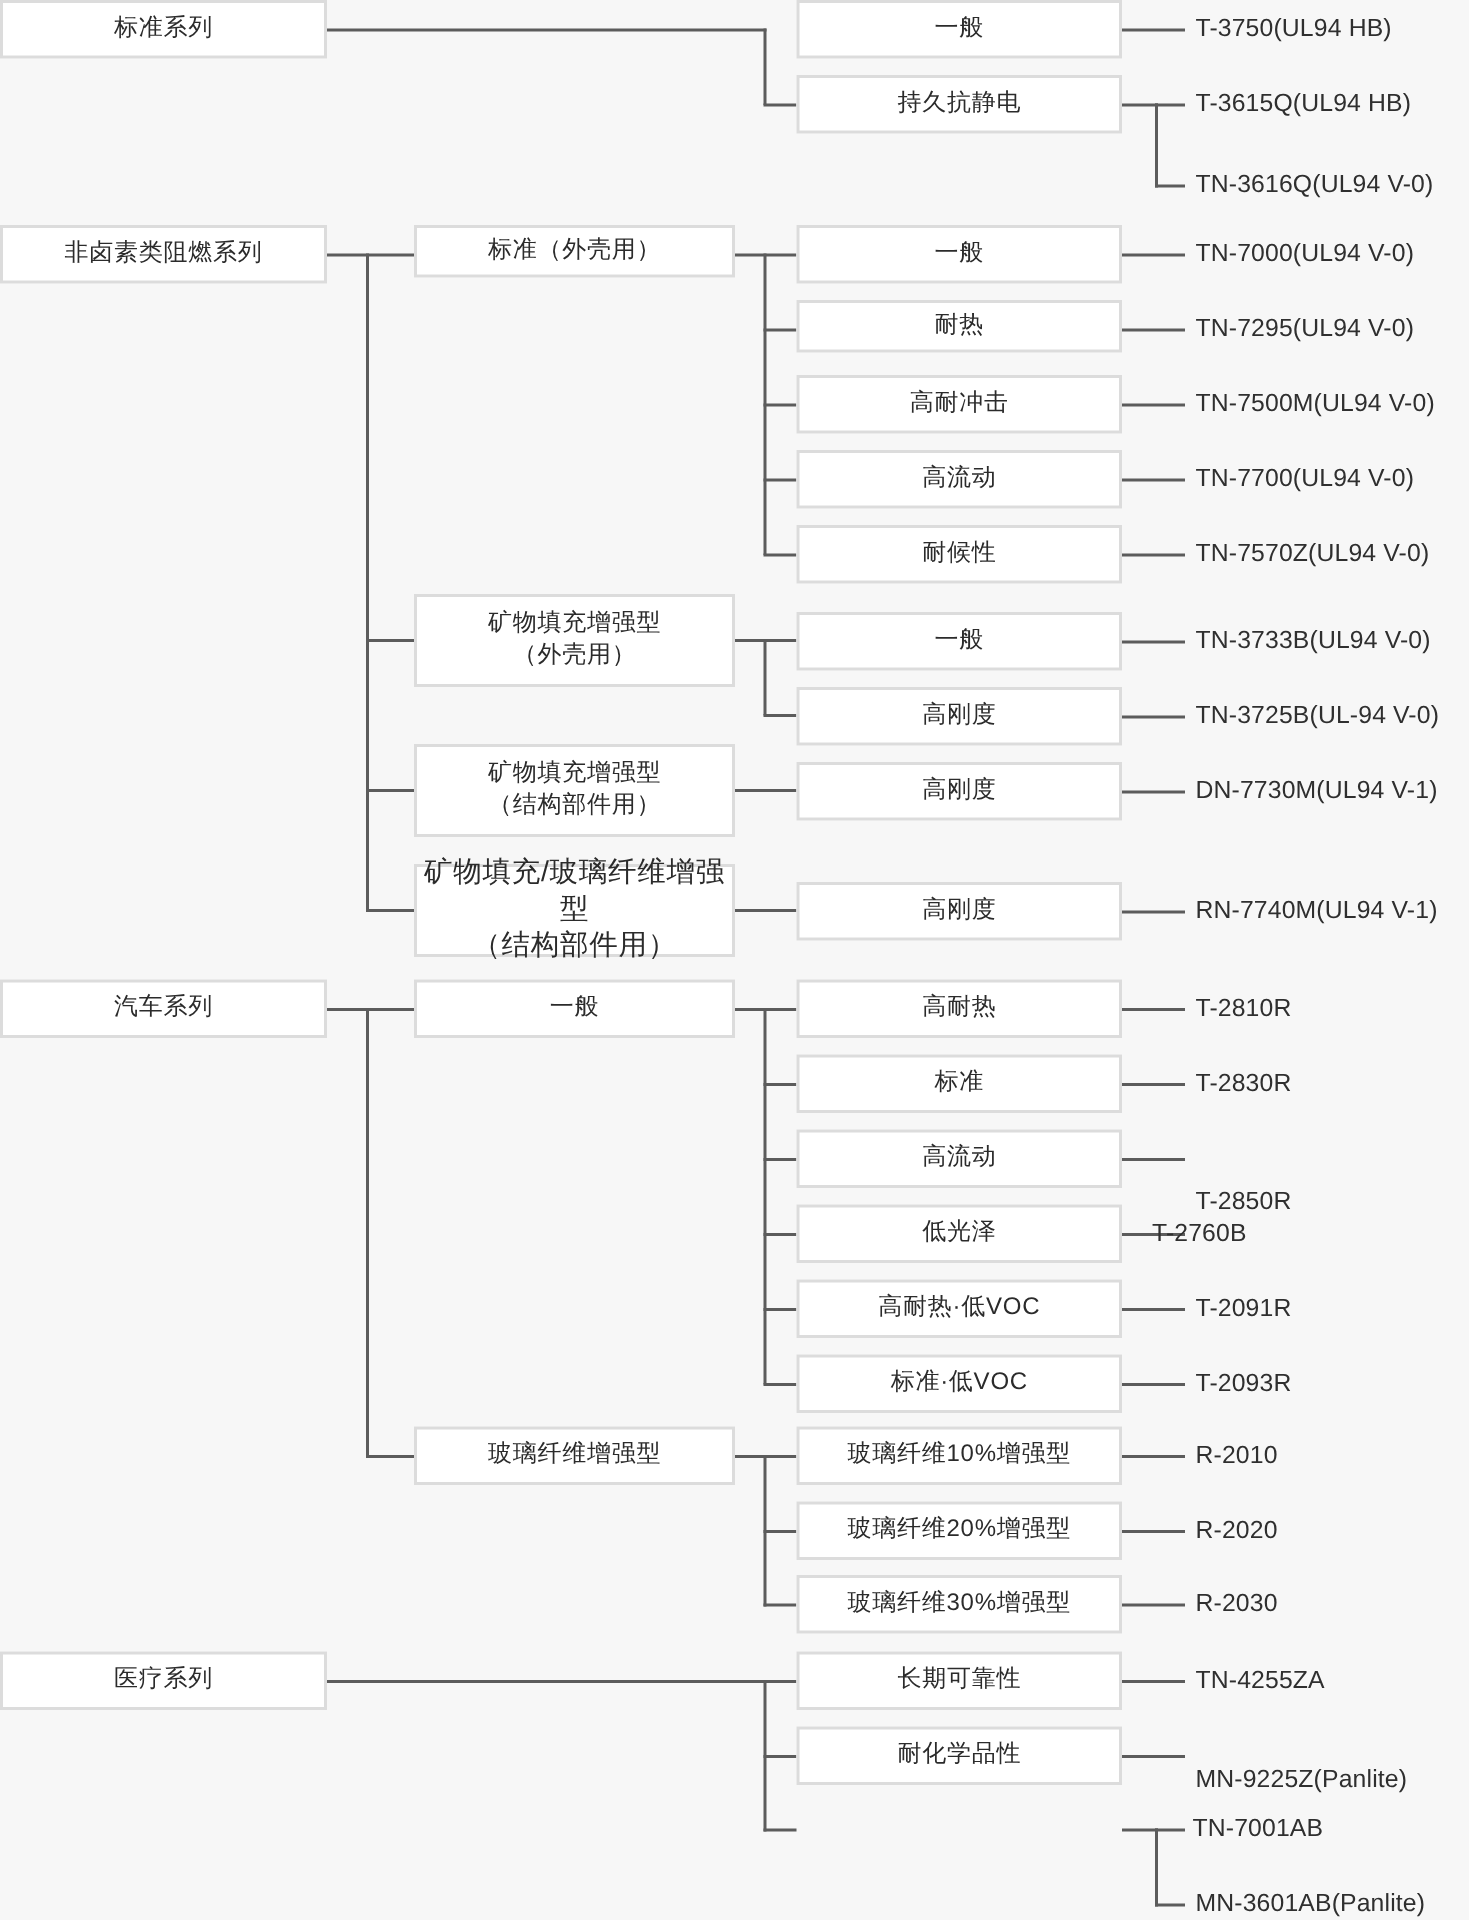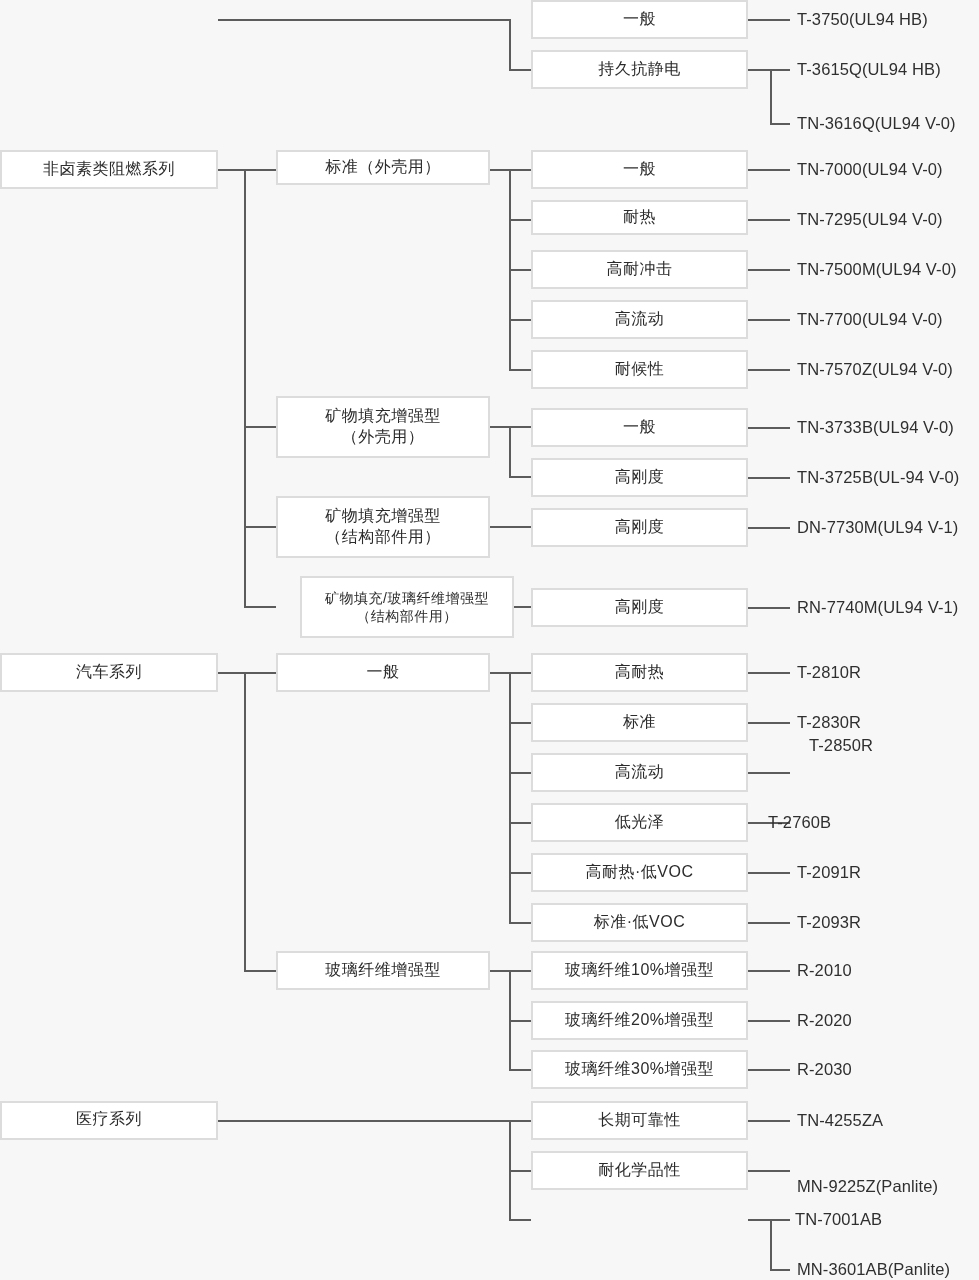--- a/index.html
+++ b/index.html
@@ -23,21 +23,21 @@
     color:#2b2b2b;
     font-size:16px;
     letter-spacing:.5px;
     line-height:1.3;
     white-space:pre-line;
     z-index:3;
   }
   .node.l1{font-size:16px;}
   .node.l2{font-size:16px;}
   .node.l3{font-size:16px;}
-  .node.small{font-size:14px;margin-left:24px;}
+  .node.small{font-size:19px;}
 
   
   .leaf{
     position:absolute;
     font-size:16.5px;
     color:#2f2f2f;
     white-space:nowrap;
     letter-spacing:.1px;
     z-index:3;
   }
@@ -46,20 +46,21 @@
   
   .ln{position:absolute;background:#5c5c5c;z-index:1;}
   .h{height:2px;}
   .v{width:2px;}
 </style>
 </head>
 <body>
 
 <div id="stage">
 
+  <div class="node l1" style="left:0px;top:0px;width:218px;height:39px;">标准系列</div>
 
   <div class="ln h" style="left:218px;top:19px;width:293px;"></div>
   <div class="ln v" style="left:509px;top:19px;height:51px;"></div>
   <div class="ln h" style="left:509px;top:69px;width:22px;"></div>
 
   <div class="node l3" style="left:531px;top:0px;width:217px;height:39px;">一般</div>
   <div class="ln h" style="left:748px;top:19px;width:42px;"></div>
   <div class="leaf" style="left:797px;top:10px;">T-3750(UL94 HB)</div>
 
   <div class="node l3" style="left:531px;top:50px;width:217px;height:39px;">持久抗静电</div>
@@ -152,21 +153,21 @@
   <div class="node l3" style="left:531px;top:653px;width:217px;height:39px;">高耐热</div>
   <div class="ln h" style="left:748px;top:672px;width:42px;"></div>
   <div class="leaf" style="left:797px;top:663px;">T-2810R</div>
 
   <div class="node l3" style="left:531px;top:703px;width:217px;height:39px;">标准</div>
   <div class="ln h" style="left:748px;top:722px;width:42px;"></div>
   <div class="leaf" style="left:797px;top:713px;">T-2830R</div>
 
   <div class="node l3" style="left:531px;top:753px;width:217px;height:39px;">高流动</div>
   <div class="ln h" style="left:748px;top:772px;width:42px;"></div>
-  <div class="leaf" style="left:797px;top:736px;margin-left:12px;">T-2850R</div>
+  <div class="leaf" style="left:797px;top:792px;">T-2850R</div>
 
   <div class="node l3" style="left:531px;top:803px;width:217px;height:39px;">低光泽</div>
   <div class="ln h" style="left:748px;top:822px;width:42px;"></div>
   <div class="leaf" style="left:768px;top:813px;">T-2760B</div>
 
   <div class="node l3" style="left:531px;top:853px;width:217px;height:39px;">高耐热·低VOC</div>
   <div class="ln h" style="left:748px;top:872px;width:42px;"></div>
   <div class="leaf" style="left:797px;top:863px;">T-2091R</div>
 
   <div class="node l3" style="left:531px;top:903px;width:217px;height:39px;">标准·低VOC</div>

